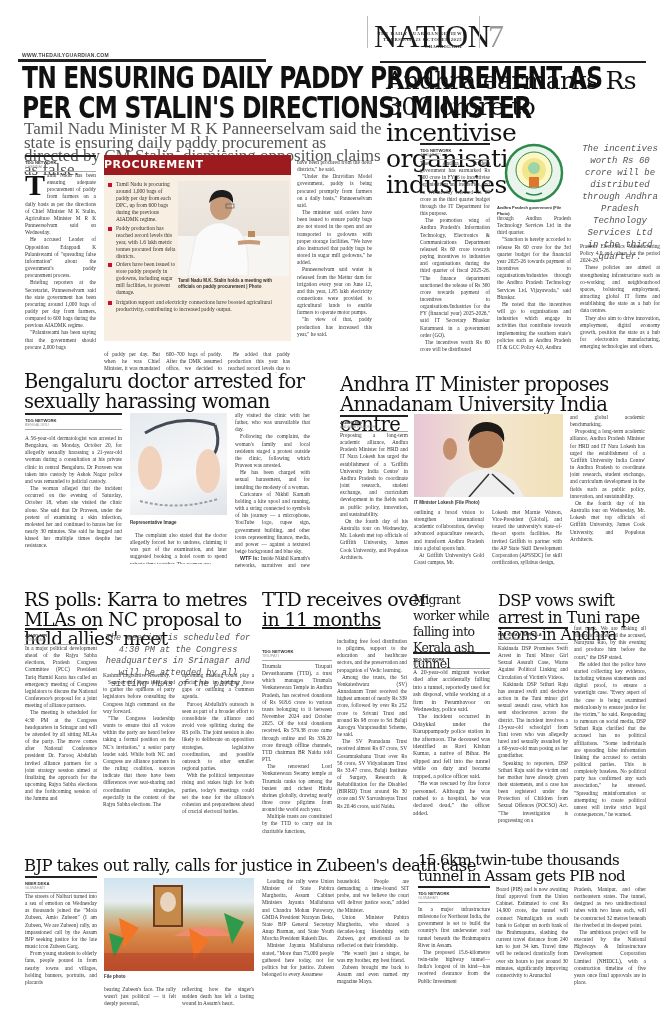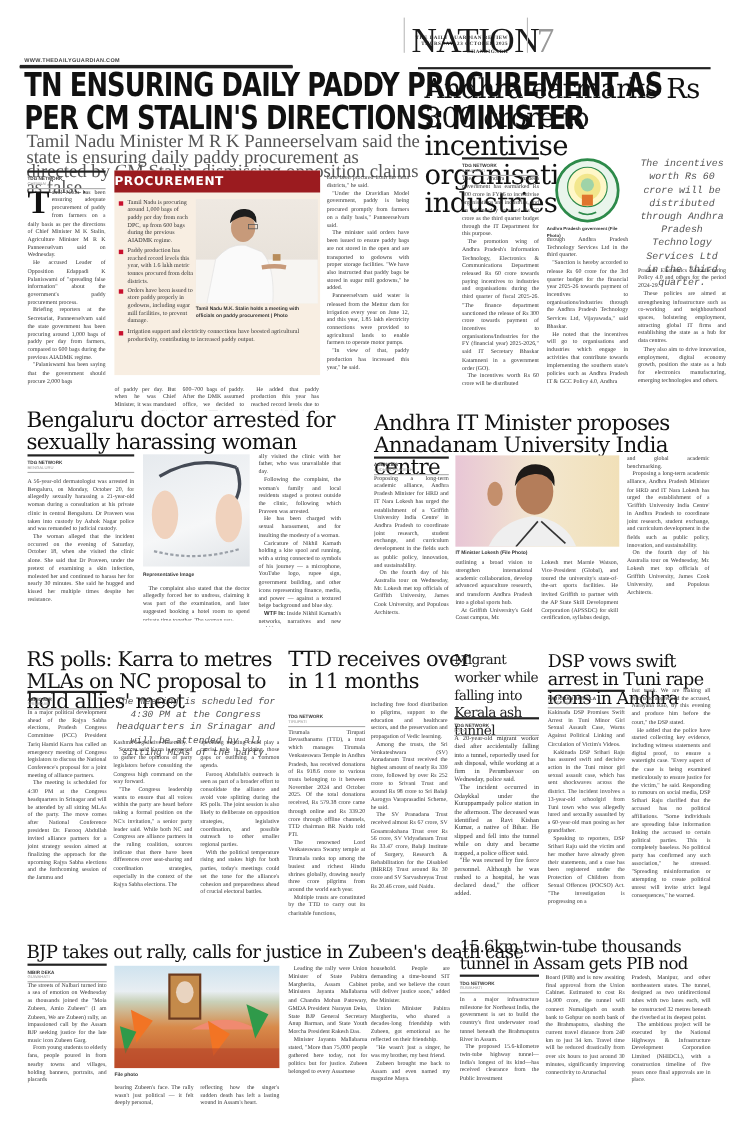--- a/index.html
+++ b/index.html
@@ -230,21 +230,21 @@
   <div class="abs col" style="left:182px;top:672px;width:72px;height:168px">
     <p class="first">upcoming meeting could play a crucial role in bridging those gaps or outlining a common agenda.</p>
     <p>Farooq Abdullah's outreach is seen as part of a broader effort to consolidate the alliance and avoid vote splitting during the RS polls. The joint session is also likely to deliberate on opposition strategies, legislative coordination, and possible outreach to other smaller regional parties.</p>
     <p>With the political temperature rising and stakes high for both parties, today's meetings could set the tone for the alliance's cohesion and preparedness ahead of crucial electoral battles.</p>
   </div>
 </div>
 
 <div>
   <div class="abs hl-serif" style="left:262px;top:590px;width:175px;font-size:19px;line-height:19.5px">
     <div>TTD receives over</div>
-    <div style="text-decoration-thickness:1.5px">in 11 months</div>
+    <div style="text-decoration:underline;text-decoration-thickness:1.5px">in 11 months</div>
   </div>
   <div class="abs byline" style="left:262px;top:649px;width:70px;border-top:none;padding-top:0">
     <span>TDG NETWORK</span>
     <span class="loc">TIRUPATI</span>
   </div>
   <div class="abs col" style="left:262px;top:663px;width:70px;height:178px">
     <p class="first">Tirumala Tirupati Devasthanams (TTD), a trust which manages Tirumala Venkateswara Temple in Andhra Pradesh, has received donations of Rs 918.6 crore to various trusts belonging to it between November 2024 and October 2025. Of the total donations received, Rs 579.38 crore came through online and Rs 339.20 crore through offline channels, TTD chairman BR Naidu told PTI.</p>
     <p>The renowned Lord Venkateswara Swamy temple at Tirumala ranks top among the busiest and richest Hindu shrines globally, drawing nearly three crore pilgrims from around the world each year.</p>
     <p>Multiple trusts are constituted by the TTD to carry out its charitable functions,</p>
   </div>

